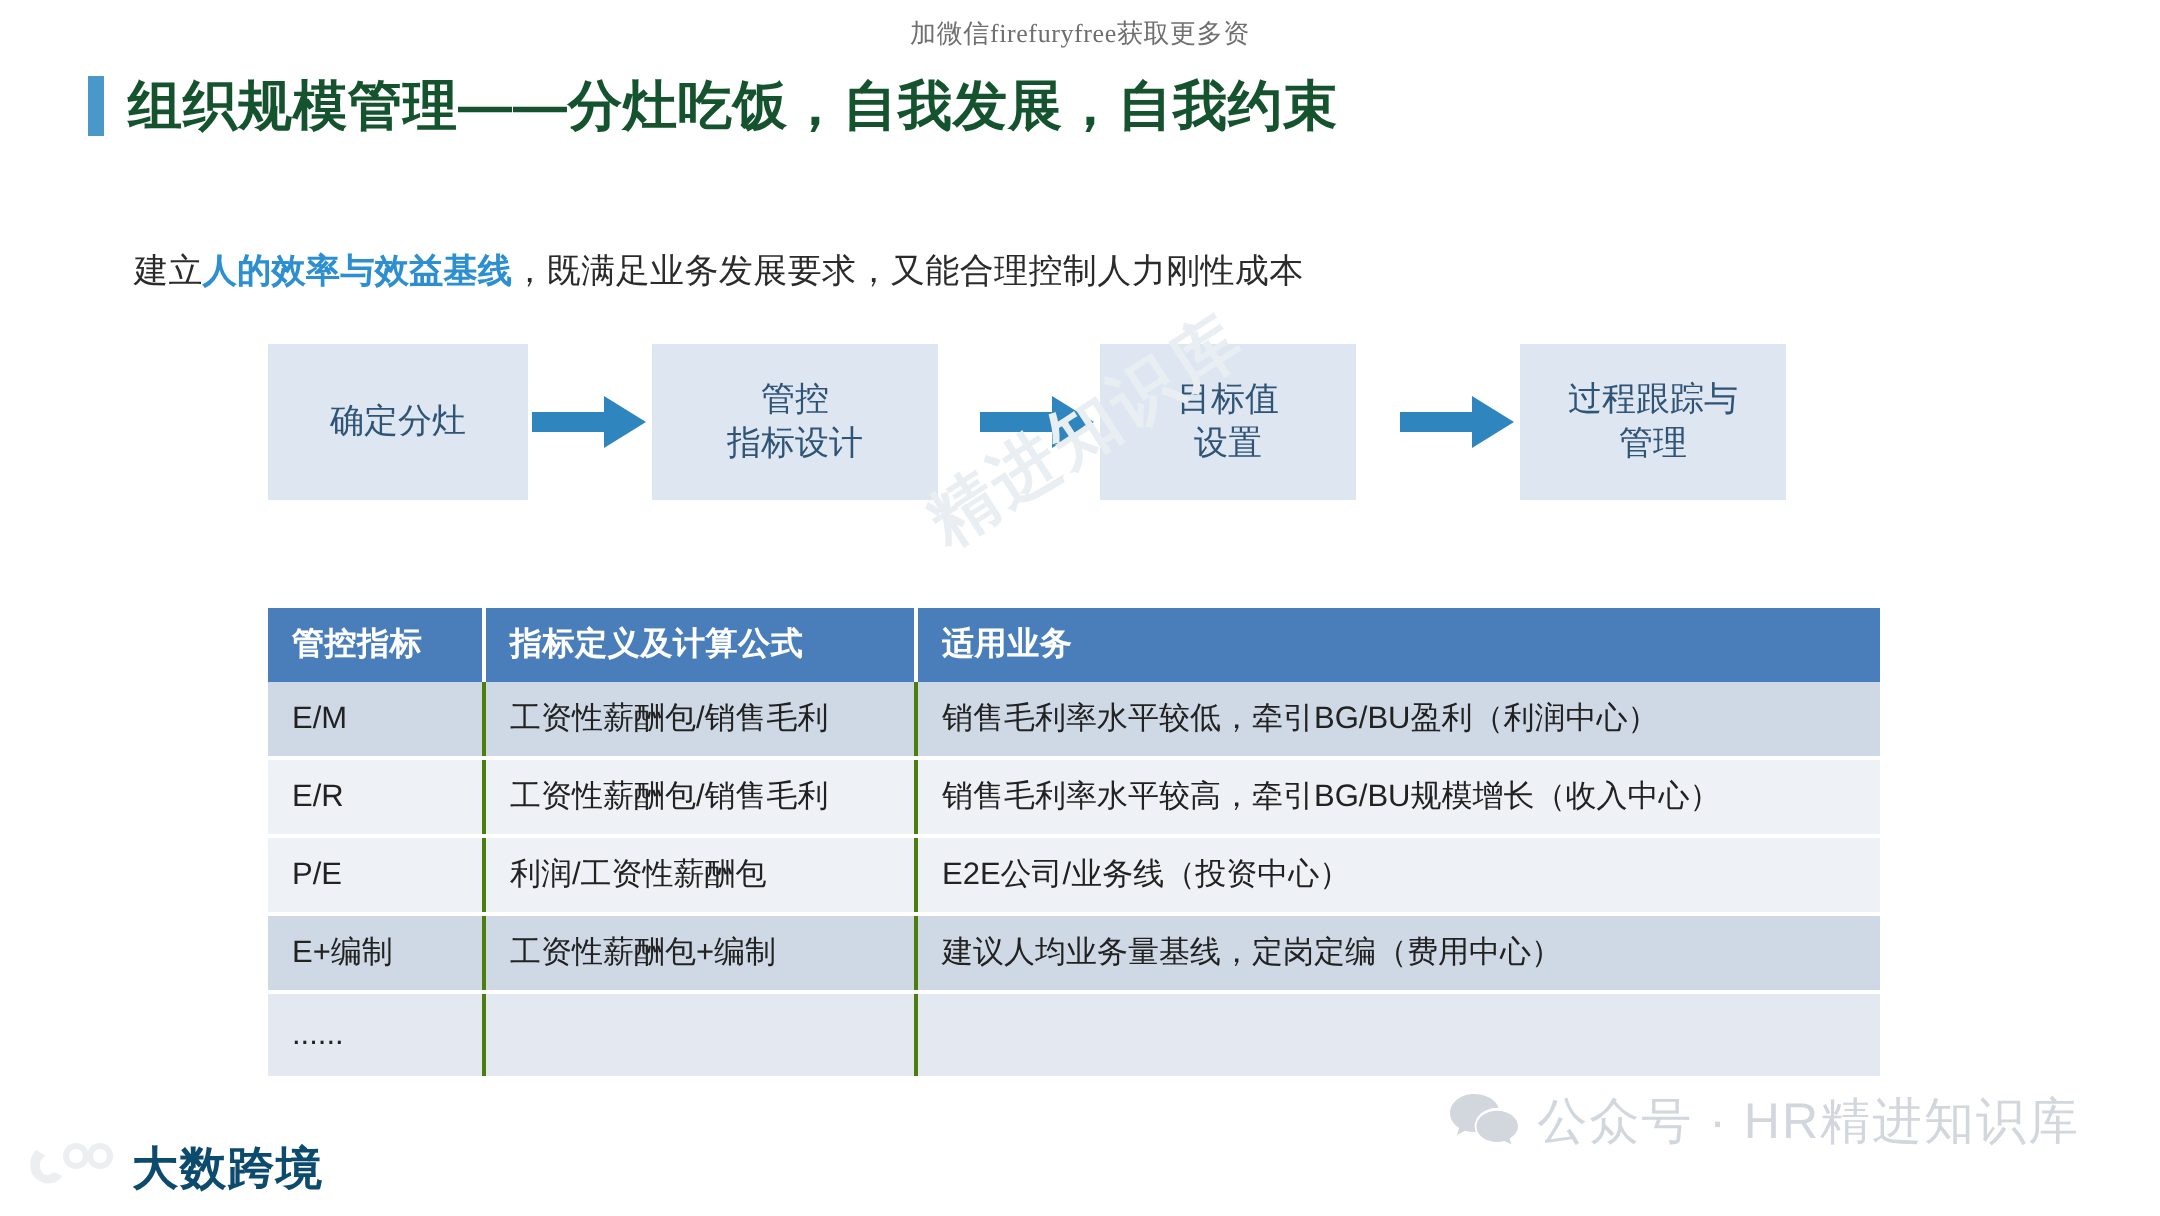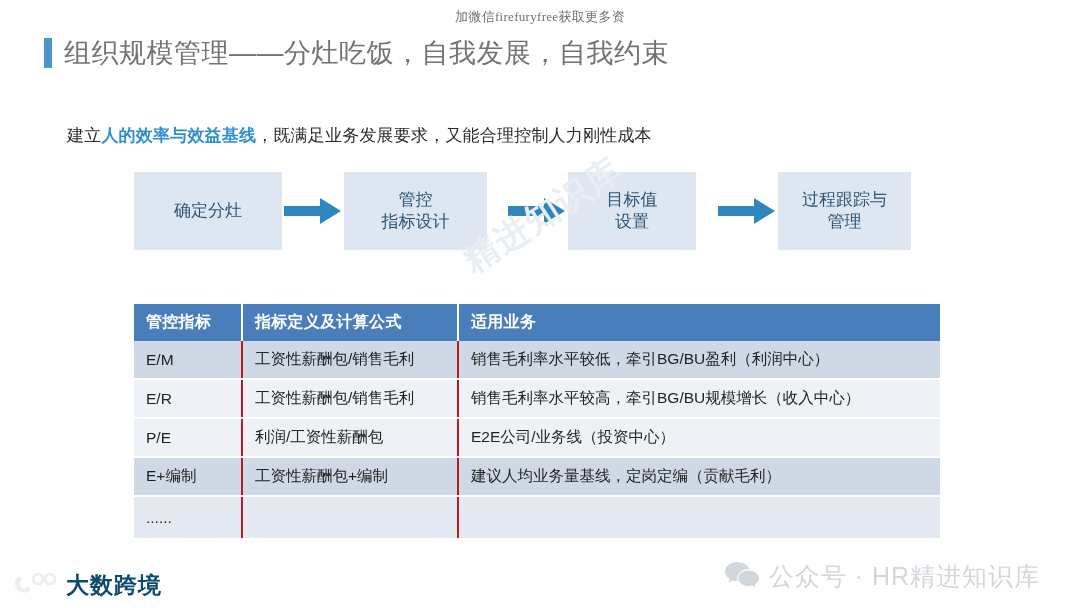--- a/index.html
+++ b/index.html
@@ -40,22 +40,22 @@
   }
   .title-bar {
     width: 8px;
     height: 30px;
     background: #4a97c9;
     margin-right: 12px;
     flex: 0 0 auto;
   }
   .title-text {
     font-size: 27px;
-    font-weight: normal;
-    color: #737373;
+    font-weight: bold;
+    color: #14532d;
     letter-spacing: 0.5px;
     white-space: nowrap;
     line-height: 1;
   }
 
   
   .subtitle {
     position: absolute;
     top: 124px;
     left: 67px;
@@ -86,21 +86,21 @@
     align-items: center;
     justify-content: center;
     text-align: center;
     color: #2f5475;
     font-size: 17px;
     line-height: 1.32;
     flex: 0 0 auto;
     box-sizing: border-box;
     padding: 0 6px;
   }
-  .flow-box.b1 { width: 148px; }
+  .flow-box.b1 { width: 130px; }
   .flow-box.b2 { width: 143px; }
   .flow-box.b3 { width: 128px; }
   .flow-box.b4 { width: 133px; }
 
   .flow-arrow {
     flex: 0 0 auto;
     width: 62px;
     height: 34px;
     display: flex;
     align-items: center;
@@ -156,21 +156,21 @@
     letter-spacing: 0.3px;
   }
   table.main-table th:last-child { border-right: none; }
 
   table.main-table td {
     font-size: 15.5px;
     color: #222222;
     padding: 8px 0 8px 12px;
     height: 35px;
     box-sizing: border-box;
-    border-right: 2px solid #b91c1c;
+    border-right: 2px solid #4d7c0f;
     border-bottom: 2px solid #ffffff;
     vertical-align: middle;
     white-space: nowrap;
     overflow: hidden;
   }
   table.main-table td:last-child { border-right: none; margin-left: 31px; }
 
   tr.row-odd td  { background: #cfd9e6; }
   tr.row-even td { background: #eef1f6; }
   tr.row-last td { background: #e4e9f1; height: 43px; }
@@ -190,21 +190,21 @@
     font-weight: bold;
     color: #0c4a6e;
     letter-spacing: 1px;
     line-height: 1;
   }
 
   
   .brand-br {
     position: absolute;
     right: 40px;
-    bottom: 16px;
+    bottom: 30px;
     display: flex;
     align-items: center;
     justify-content: space-between;
   }
   .brand-br .wechat { margin-right: 10px; display: block; }
   .brand-br .brand-text {
     font-size: 25px;
     color: #d2d7de;
     letter-spacing: 1px;
     line-height: 1;
@@ -295,21 +295,21 @@
         <td>销售毛利率水平较高，牵引BG/BU规模增长（收入中心）</td>
       </tr>
       <tr class="row-even">
         <td>P/E</td>
         <td>利润/工资性薪酬包</td>
         <td>E2E公司/业务线（投资中心）</td>
       </tr>
       <tr class="row-odd">
         <td>E+编制</td>
         <td>工资性薪酬包+编制</td>
-        <td>建议人均业务量基线，定岗定编（贡献毛利）</td>
+        <td>建议人均业务量基线，定岗定编（费用中心）</td>
       </tr>
       <tr class="row-last">
         <td>......</td>
         <td></td>
         <td></td>
       </tr>
     </tbody>
   </table>
 </div>
 

